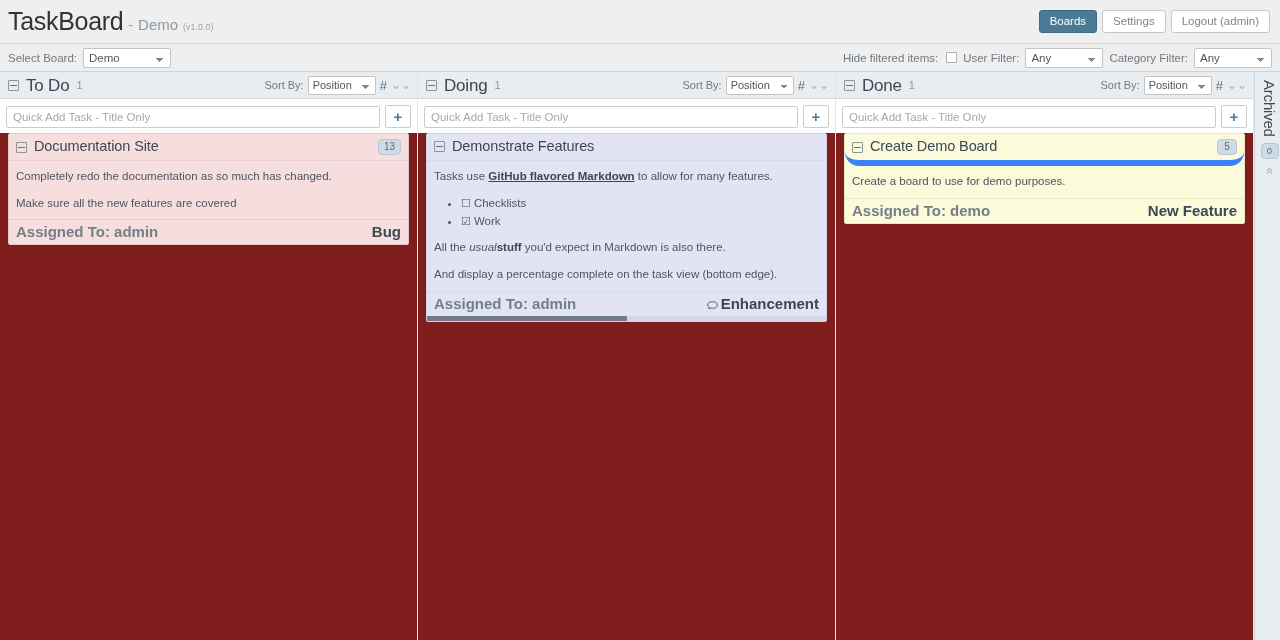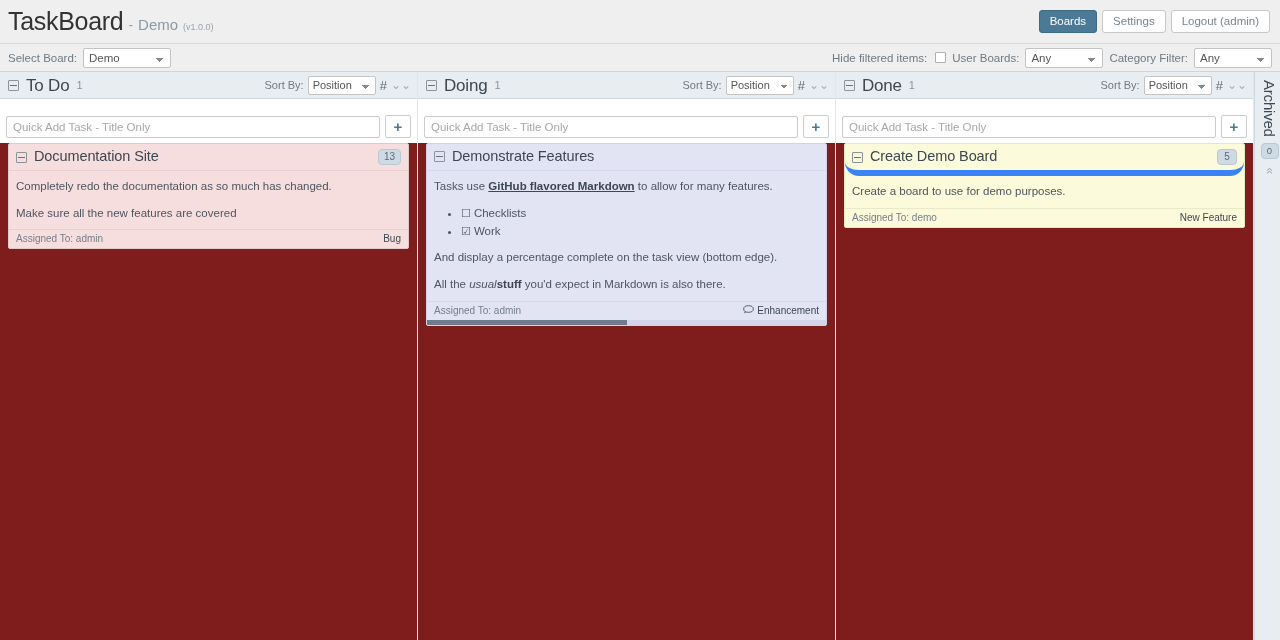--- a/index.html
+++ b/index.html
@@ -190,21 +190,21 @@
     cursor: pointer;
     user-select: none;
   }
   .hdr-icon.chev { color: #9fb0bd; font-size: 12px; }
 
   
   .quickadd {
     display: flex;
     align-items: center;
     gap: 5px;
-    padding: 16px 6px 5px 6px;
+    padding: 6px 6px 5px 6px;
     background: #ffffff;
   }
   .quickadd input {
     flex: 1 1 auto;
     height: 22px;
     border: 1px solid #cccccc;
     border-radius: 2px;
     font-size: 11.5px;
     font-family: "Liberation Sans", sans-serif;
     padding: 2px 6px;
@@ -305,22 +305,23 @@
     line-height: 1.45;
   }
   .md-list li span.cbox { margin-right: 3px; font-size: 11px; }
   .md-em { font-style: italic; }
   .md-strong { font-weight: bold; color: #3d4852; }
 
   .card-footer {
     display: flex;
     align-items: center;
     padding: 3px 7px 4px 7px;
-    font-size: 10px;
+    font-size: 15px;
     color: #6e7881;
+    font-weight: bold;
   }
   .card.pink .card-footer   { border-top: 1px solid #e8ced0; }
   .card.blue .card-footer   { border-top: 1px solid #d6d9ee; }
   .card.yellow .card-footer { border-top: 1px solid #eae9c8; }
   .assigned { color: #757f88; }
   .category {
     margin-left: auto;
     color: #3d4852;
     display: flex;
     align-items: flex-end;
@@ -399,21 +400,21 @@
 
 <div class="filterbar">
   <span class="fb-label">Select Board:</span>
   <select id="select-board" class="select-box" style="margin-left:6px;">
     <option>Demo</option>
   </select>
 
   <div class="filter-right">
     <span class="fb-label">Hide filtered items:</span>
     <input type="checkbox" class="cb" style="">
-    <span class="fb-label">User Boards:</span>
+    <span class="fb-label">User Filter:</span>
     <select class="select-box">
       <option>Any</option>
     </select>
     <span class="fb-label">Category Filter:</span>
     <select class="select-box">
       <option>Any</option>
     </select>
   </div>
 </div>
 
@@ -485,22 +486,22 @@
         <div class="card-head">
           <div class="collapse-icon"></div>
           <span class="card-title">Demonstrate Features</span>
         </div>
         <div class="card-body">
           <p><span>Tasks use </span><span class="md-link">GitHub flavored Markdown</span><span> to allow for many features.</span></p>
           <ul class="md-list">
             <li><span class="cbox">☐</span><span>Checklists</span></li>
             <li><span class="cbox">☑</span><span>Work</span></li>
           </ul>
+          <p><span>All the </span><span class="md-em">usual</span><span class="md-strong">stuff</span><span> you'd expect in Markdown is also there.</span></p>
           <p>And display a percentage complete on the task view (bottom edge).</p>
-          <p><span>All the </span><span class="md-em">usual</span><span class="md-strong">stuff</span><span> you'd expect in Markdown is also there.</span></p>
         </div>
         <div class="card-footer">
           <span class="assigned">Assigned To: admin</span>
           <span class="category">
             <span class="cat-icon">
               <svg width="11" height="9" viewBox="0 0 11 9">
                 <ellipse cx="5.5" cy="4" rx="4.8" ry="3.3" fill="none" stroke="#55606b" stroke-width="1"></ellipse>
                 <path d="M2.2 6.2 L0.6 8.4 L3.2 7.2 Z" fill="#55606b"></path>
               </svg>
             </span>

